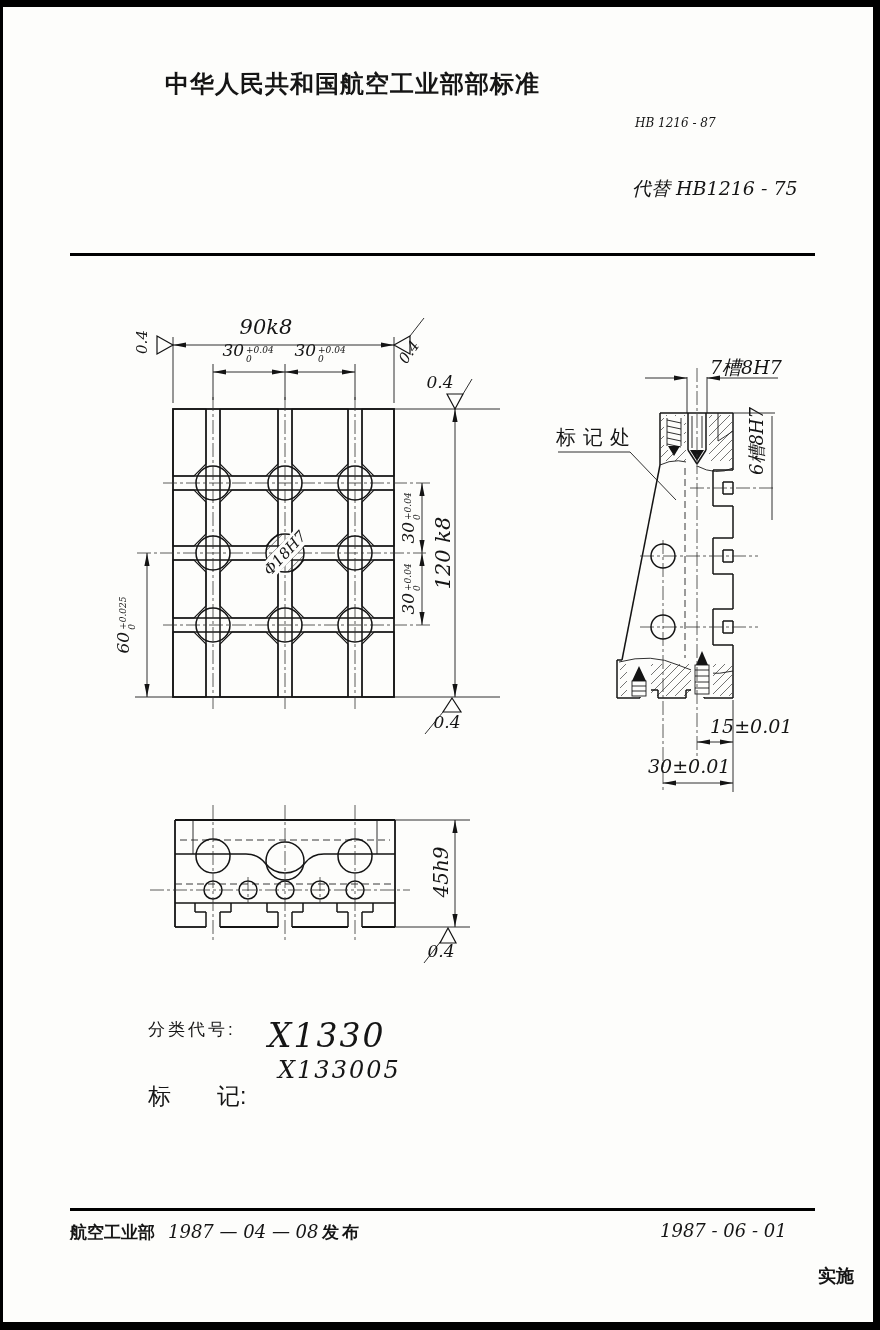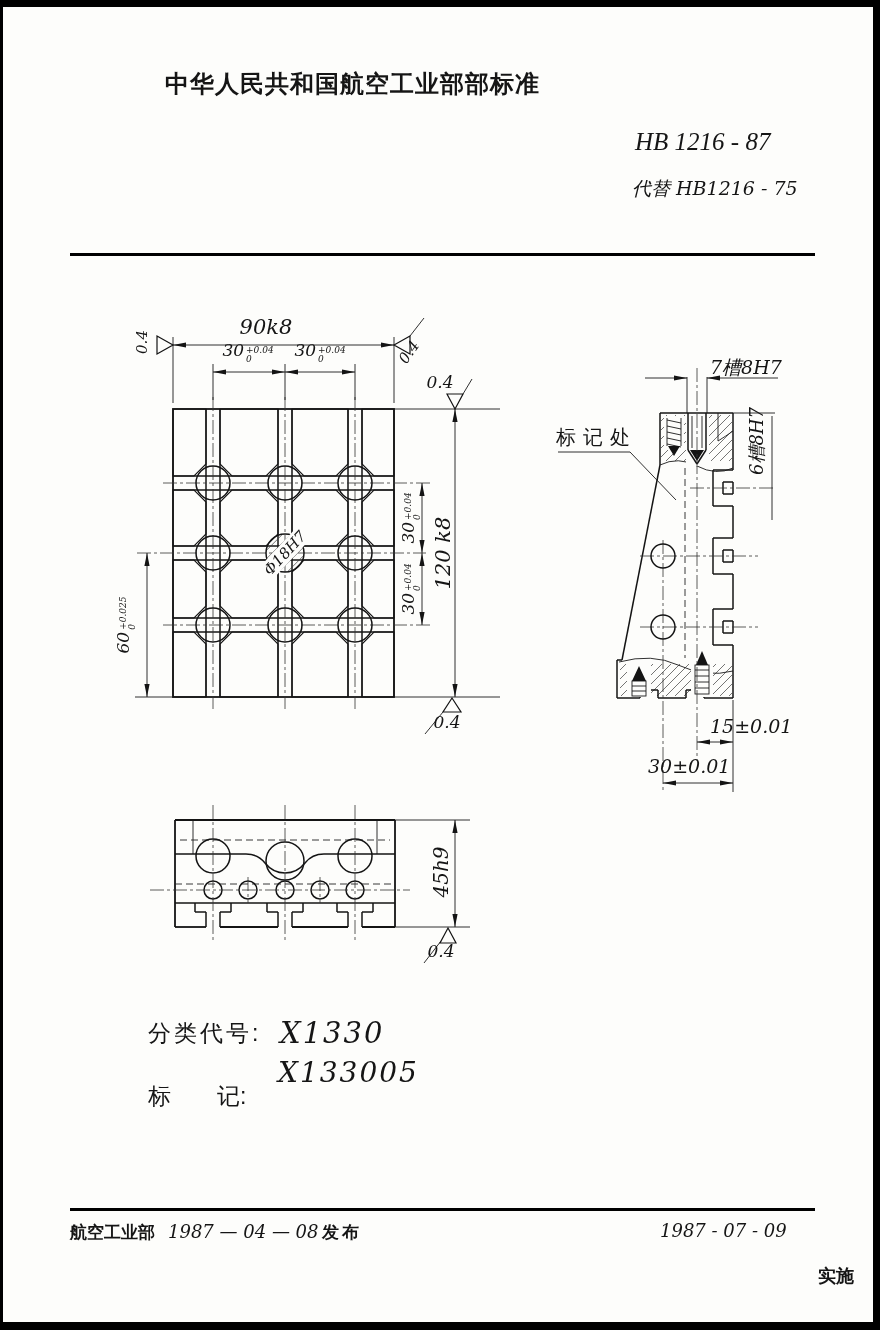--- a/index.html
+++ b/index.html
@@ -31,21 +31,21 @@
 <body>
 
 <div id="page">
 
   <div class="bar" style="left:0;top:0;width:880px;height:7px;"></div>
   <div class="bar" style="left:0;top:1322px;width:880px;height:8px;"></div>
   <div class="bar" style="left:0;top:0;width:3px;height:1330px;"></div>
   <div class="bar" style="left:873px;top:0;width:7px;height:1330px;"></div>
 
   <div class="lbl bold" style="left:165px;top:68px;font-size:24px;letter-spacing:1px;">中华人民共和国航空工业部部标准</div>
-  <div class="lbl hw" style="left:635px;top:128px;font-size:25px;font-family:Liberation Serif, serif;">HB 1216 - 87</div>
+  <div class="lbl hw" style="left:635px;top:116px;font-size:12px;">HB 1216 - 87</div>
   <div class="lbl hw" style="left:632px;top:176px;font-size:19px;font-style:italic;">代替 HB1216 - 75</div>
   <div class="rule" style="left:70px;top:253px;width:745px;"></div>
 
   <svg id="dwg" width="880" height="1330" viewBox="0 0 880 1330">
       <g>
         <path d="M173,409L206,409L206,464L194,476L173,476L173,409Z" class="ln2"></path>
         <path d="M173,490L194,490L206,502L206,534L194,546L173,546L173,490Z" class="ln2"></path>
         <path d="M173,560L194,560L206,572L206,606L194,618L173,618L173,560Z" class="ln2"></path>
         <path d="M173,632L194,632L206,644L206,697L173,697L173,632Z" class="ln2"></path>
         <path d="M220,409L278,409L278,464L266,476L232,476L220,464L220,409Z" class="ln2"></path>
@@ -354,24 +354,24 @@
 
   <div class="lbl hw" style="left:710px;top:355px;font-size:19px;">7槽8H7</div>
   <div class="lbl hw ctr r90" style="left:757px;top:441px;font-size:18px;">6槽8H7</div>
   <div class="lbl" style="left:556px;top:424px;font-size:20px;letter-spacing:7px;">标记处</div>
   <div class="lbl hw" style="left:710px;top:715px;font-size:19px;">15±0.01</div>
   <div class="lbl hw" style="left:648px;top:755px;font-size:19px;">30±0.01</div>
 
   <div class="lbl hw ctr r90" style="left:441px;top:872px;font-size:20px;">45h9</div>
   <div class="lbl hw ctr" style="left:441px;top:951px;font-size:17px;">0.4</div>
 
-  <div class="lbl" style="left:148px;top:1018px;font-size:23px;letter-spacing:3px;">分类代号:</div>
-  <div class="lbl hw" style="left:280px;top:1016px;font-size:29px;letter-spacing:2px;">X1330</div>
+  <div class="lbl" style="left:148px;top:1018px;font-size:17px;letter-spacing:3px;">分类代号:</div>
+  <div class="lbl hw" style="left:268px;top:1016px;font-size:33px;letter-spacing:2px;">X1330</div>
   <div class="lbl" style="left:148px;top:1058px;font-size:23px;margin-top:23px;">标　　记:</div>
-  <div class="lbl hw" style="left:278px;top:1056px;font-size:28px;letter-spacing:2px;">X133005</div>
+  <div class="lbl hw" style="left:278px;top:1056px;font-size:24px;letter-spacing:2px;">X133005</div>
 
   <div class="rule" style="left:70px;top:1208px;width:745px;"></div>
   <div class="lbl bold" style="left:70px;top:1221px;font-size:17px;">航空工业部</div>
   <div class="lbl hw" style="left:168px;top:1221px;font-size:18px;">1987 — 04 — 08</div>
   <div class="lbl bold" style="left:322px;top:1221px;font-size:17px;letter-spacing:3px;">发布</div>
-  <div class="lbl hw" style="left:660px;top:1220px;font-size:18px;">1987 - 07 - 09</div>
+  <div class="lbl hw" style="left:660px;top:1220px;font-size:18px;">1987 - 06 - 01</div>
   <div class="lbl bold" style="left:818px;top:1220px;font-size:18px;margin-top:44px;">实施</div>
 </div>
 
 </body></html>

